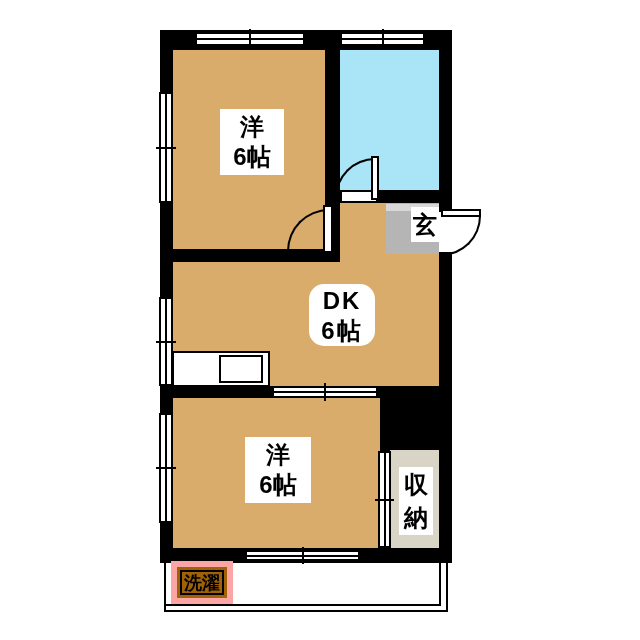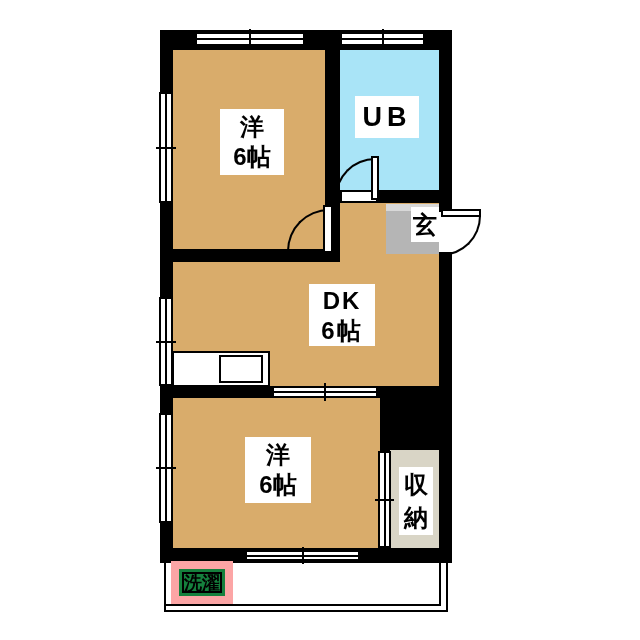--- a/index.html
+++ b/index.html
@@ -26,21 +26,21 @@
   .tick-h{position:absolute; top:50%; margin-top:-1px; left:-5px; right:-5px; height:2px; background:#000;}
   
   .arc-tl{border-top:2px solid #000; border-left:2px solid #000; border-top-left-radius:100% 100%; background:transparent;}
   .arc-br{border-bottom:2px solid #000; border-right:2px solid #000; border-bottom-right-radius:100% 100%; background:transparent;}
   .leaf{background:#fff; border:2px solid #000;}
   
   .lbl{background:#fff; color:#000; text-align:center; font-weight:600;}
   .lbl .ln{display:block;}
   .big{font-size:24px; line-height:30px;}
   .veranda-frame{background:#fff; border:2px solid #000;}
-  .laundry-outer{background:#15803d; border:8px solid #fca5a5; padding:3px;}
+  .laundry-outer{background:#a16207; border:6px solid #fca5a5; padding:3px;}
   .laundry-inner{border:2px solid #000; width:100%; height:100%; box-sizing:border-box;
                  display:flex; align-items:center; justify-content:center; font-size:18px; font-weight:600;}
 </style>
 </head>
 <body>
 
 <div id="canvas">
 
   <div class="abs veranda-frame" style="left:164px; top:558px; width:284px; height:54px;"></div>
   <div class="abs veranda-frame" style="left:164px; top:558px; width:277px; height:48px;"></div>
@@ -99,27 +99,24 @@
   <div class="abs arc-tl" style="left:335px; top:158px; width:40px; height:40px;"></div>
   <div class="abs leaf" style="left:371px; top:156px; width:8px; height:44px;"></div>
   <div class="abs white" style="left:439px; top:212px; width:13px; height:40px;"></div>
   <div class="abs arc-br" style="left:441px; top:216px; width:40px; height:40px;"></div>
   <div class="abs leaf" style="left:441px; top:209px; width:40px; height:8px;"></div>
 
   <div class="abs lbl big" style="left:220px; top:109px; width:64px; height:66px; padding-top:3px;">
     <span class="ln">洋</span>
     <span class="ln">6帖</span>
   </div>
-  <div class="abs lbl" style="left:355px; top:96px; width:64px; height:42px; font-size:27px; line-height:42px; letter-spacing:5px;">
-    <span>UB</span>
-  </div>
   <div class="abs lbl" style="left:411px; top:207px; width:28px; height:35px; font-size:24px; line-height:35px;">
     <span>玄</span>
   </div>
-  <div class="abs lbl big" style="left:309px; top:284px; width:66px; height:62px; padding-top:2px; letter-spacing:2px;">
+  <div class="abs lbl big" style="left:309px; top:284px; width:66px; height:62px; padding-top:2px; letter-spacing:2px;border-radius:15px;">
     <span class="ln">DK</span>
     <span class="ln">6帖</span>
   </div>
   <div class="abs lbl big" style="left:245px; top:437px; width:66px; height:66px; padding-top:3px;">
     <span class="ln">洋</span>
     <span class="ln">6帖</span>
   </div>
   <div class="abs lbl" style="left:399px; top:467px; width:34px; height:68px; font-size:24px; line-height:33px; padding-top:1px;">
     <span class="ln">収</span>
     <span class="ln">納</span>

